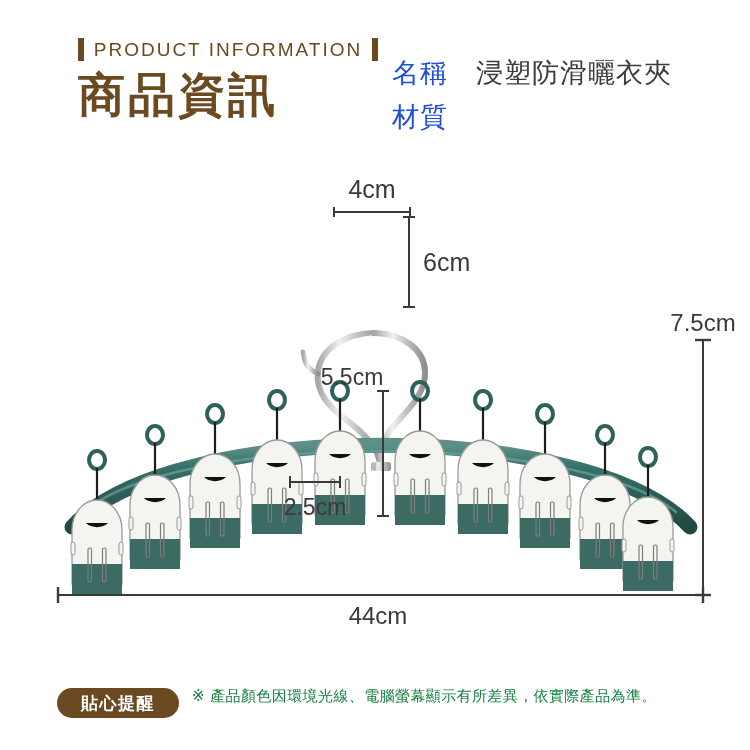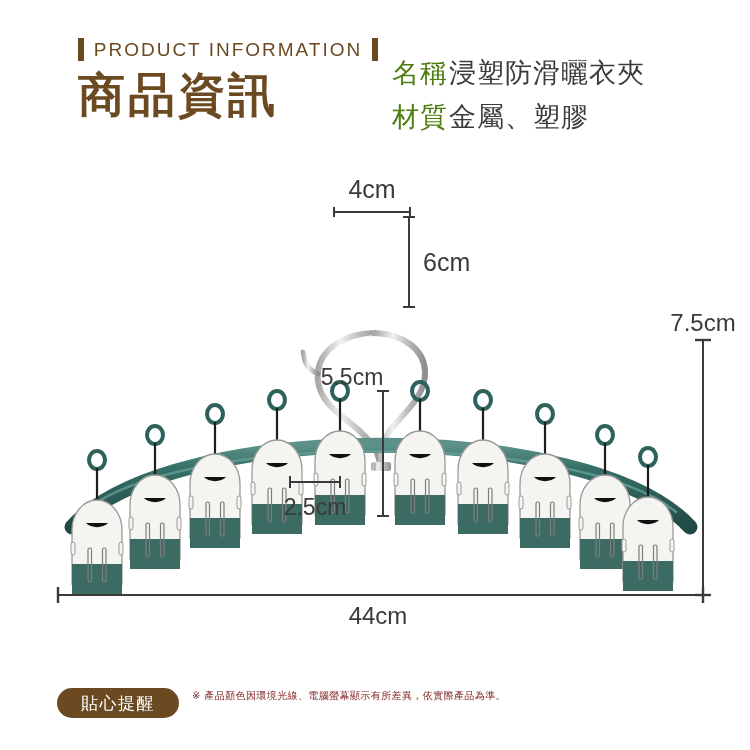--- a/index.html
+++ b/index.html
@@ -30,51 +30,51 @@
     margin-top:2px;
     font-size:47px; font-weight:bold;
     color:#6B4A22; letter-spacing:3px;
     line-height:62px; white-space:nowrap;
     font-family:"DejaVu Sans","Liberation Sans",sans-serif;
   }
 
   #spec-block { position:absolute; left:378px; top:46px; width:352px; }
   .spec-row { display:flex; align-items:flex-end; height:44px; }
   .spec-label {
-    font-size:27px; color:#4d7c0f; white-space:nowrap;
+    font-size:27px; color:#1d4ed8; white-space:nowrap;
     line-height:34px; letter-spacing:1px;
     font-family:"DejaVu Sans","Liberation Sans",sans-serif;
   }
-  .spec-value-wrap { flex:1 1 auto; margin-left:1px; }
+  .spec-value-wrap { flex:1 1 auto; margin-left:28px; }
   .spec-value {
     font-size:27px; color:#3c3c3c; white-space:nowrap;
     line-height:34px; letter-spacing:1px;
     font-family:"DejaVu Sans","Liberation Sans",sans-serif;
   }
   .spec-dash {
     height:0; border-bottom:2px dashed #8a8a8a; margin-top:3px;
   }
 
   
   #diagram { position:absolute; left:0; top:150px; width:750px; height:490px; }
   #diagram svg { display:block; }
 
   
   #notice { position:absolute; left:0; top:672px; width:750px; height:70px; }
   #notice-badge {
     position:absolute; left:57px; top:16px;
     width:122px; height:30px; border-radius:15px;
     background:#6B4A22; color:#ffffff;
-    font-size:17px; font-weight:normal; letter-spacing:1.5px;
+    font-size:17px; font-weight:bold; letter-spacing:1.5px;
     display:flex; align-items:center; justify-content:center;
     font-family:"DejaVu Sans","Liberation Sans",sans-serif;
   }
   #notice-lines { position:absolute; left:192px; top:12px; width:545px; }
   .notice-line {
-    font-size:10px; color:#7f1d1d; line-height:24px;
+    font-size:15px; color:#15803d; line-height:24px;
     white-space:nowrap; letter-spacing:0.4px;
     font-family:"DejaVu Sans","Liberation Sans",sans-serif;
   }
 </style>
 </head>
 <body>
 
 <div id="header">
 
   <div id="title-block">
@@ -89,24 +89,20 @@
   <div id="spec-block">
     <div class="spec-row">
       <span class="spec-label">名稱</span>
       <span class="spec-value-wrap">
         <span class="spec-value">浸塑防滑曬衣夾</span>
         <span class="spec-dash"></span>
       </span>
     </div>
     <div class="spec-row">
       <span class="spec-label">材質</span>
-      <span class="spec-value-wrap">
-        <span class="spec-value">金屬、塑膠</span>
-        <span class="spec-dash"></span>
-      </span>
     </div>
   </div>
 </div>
 
 <div id="diagram">
 <svg width="750" height="490" viewBox="0 0 750 490" xmlns="http://www.w3.org/2000/svg">
   <defs>
     <linearGradient id="barGrad" x1="0" y1="0" x2="0" y2="1">
       <stop offset="0%" stop-color="#5B9188"></stop>
       <stop offset="28%" stop-color="#357068"></stop>

